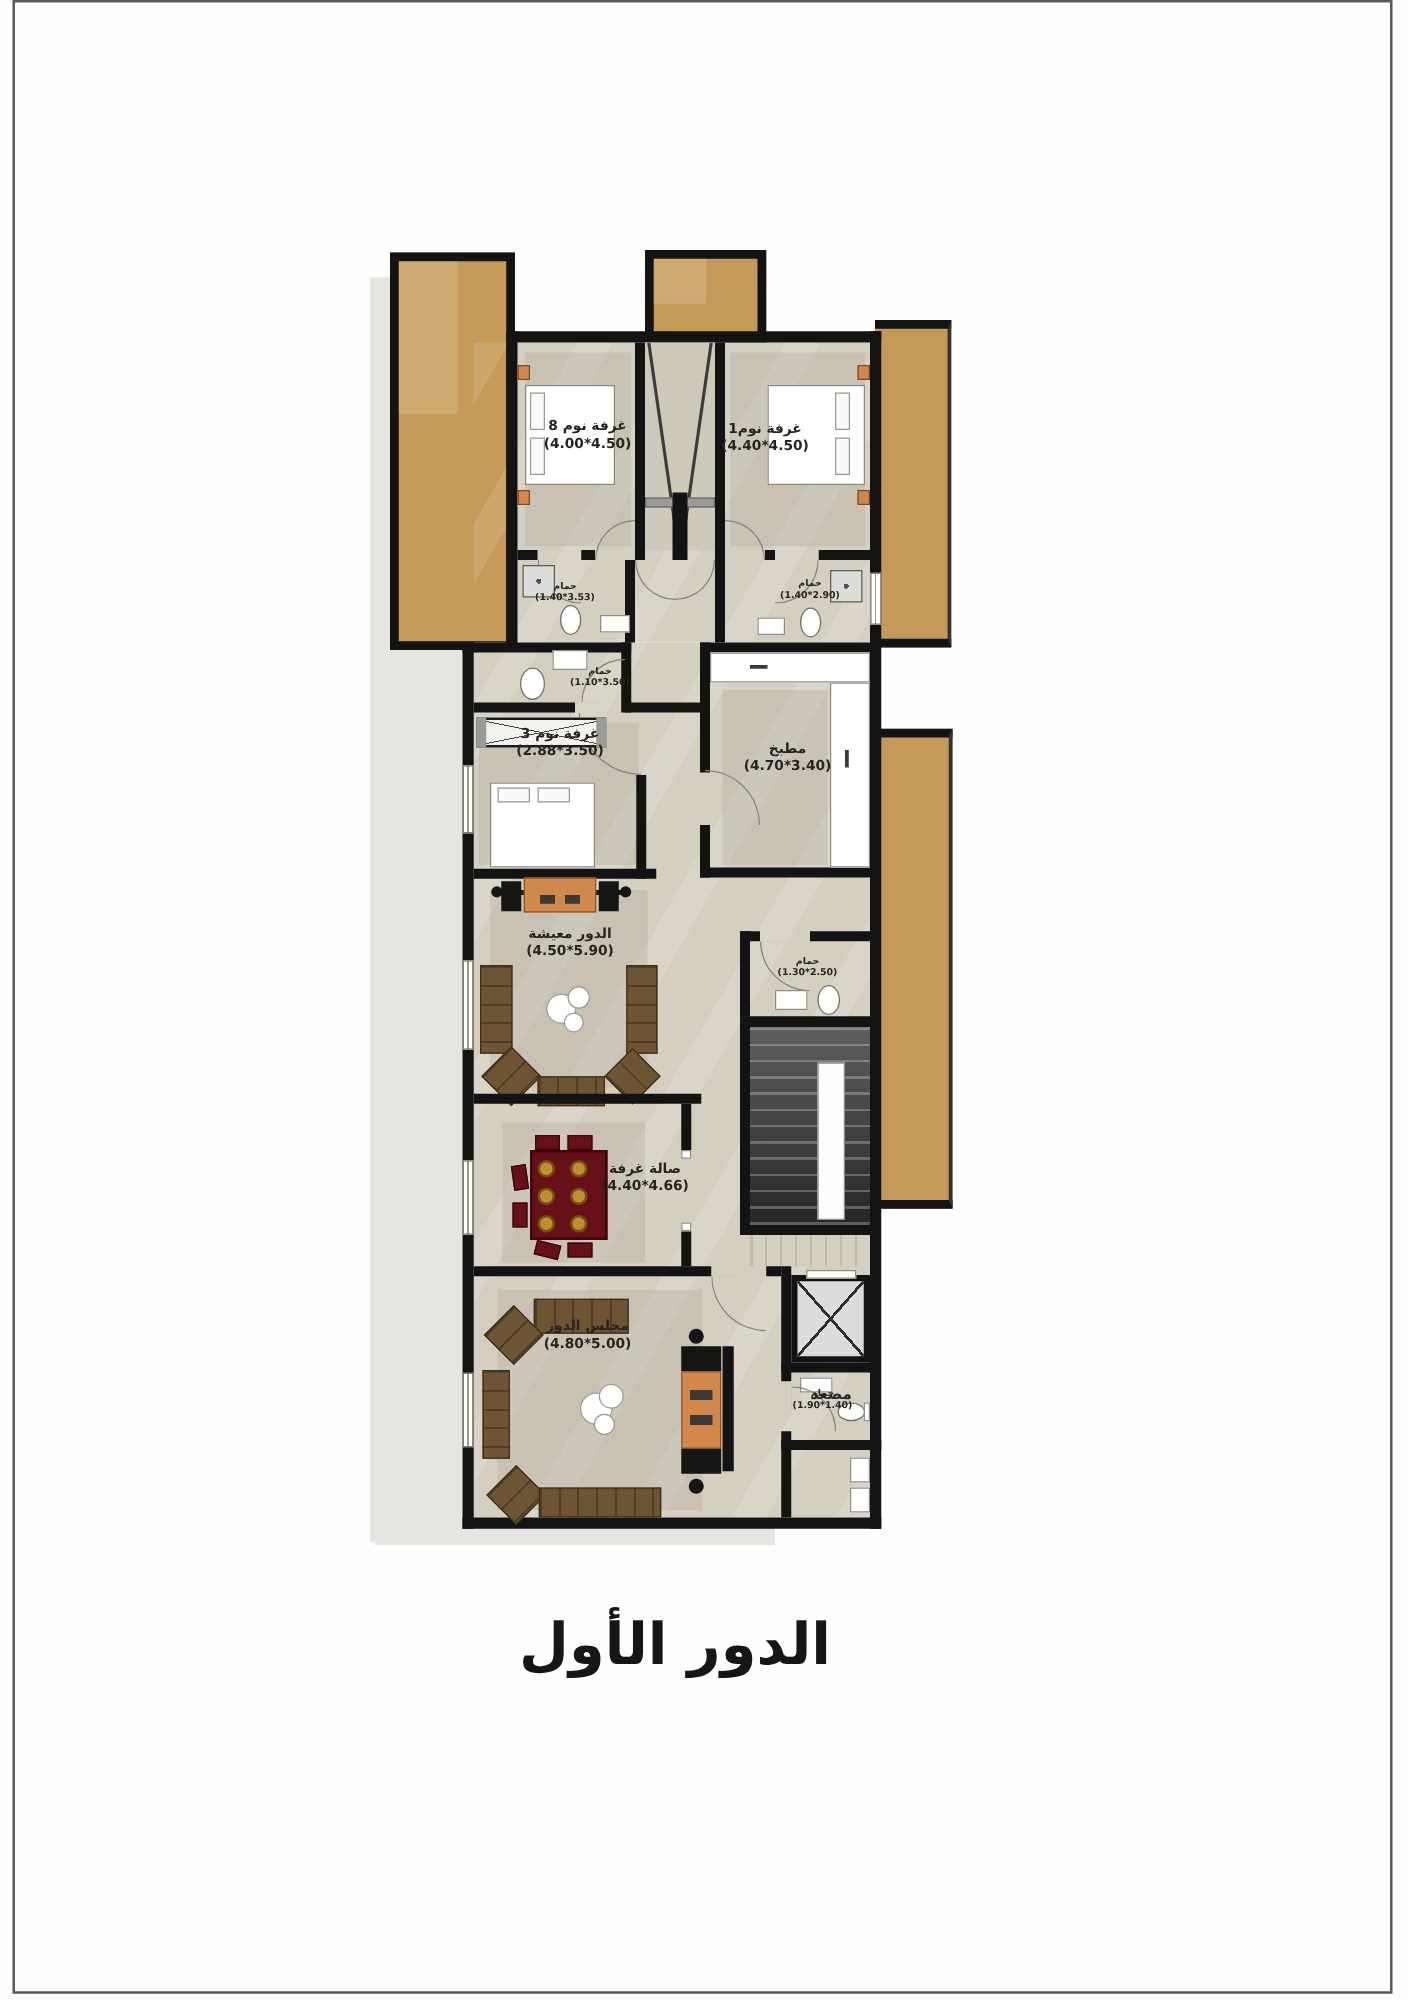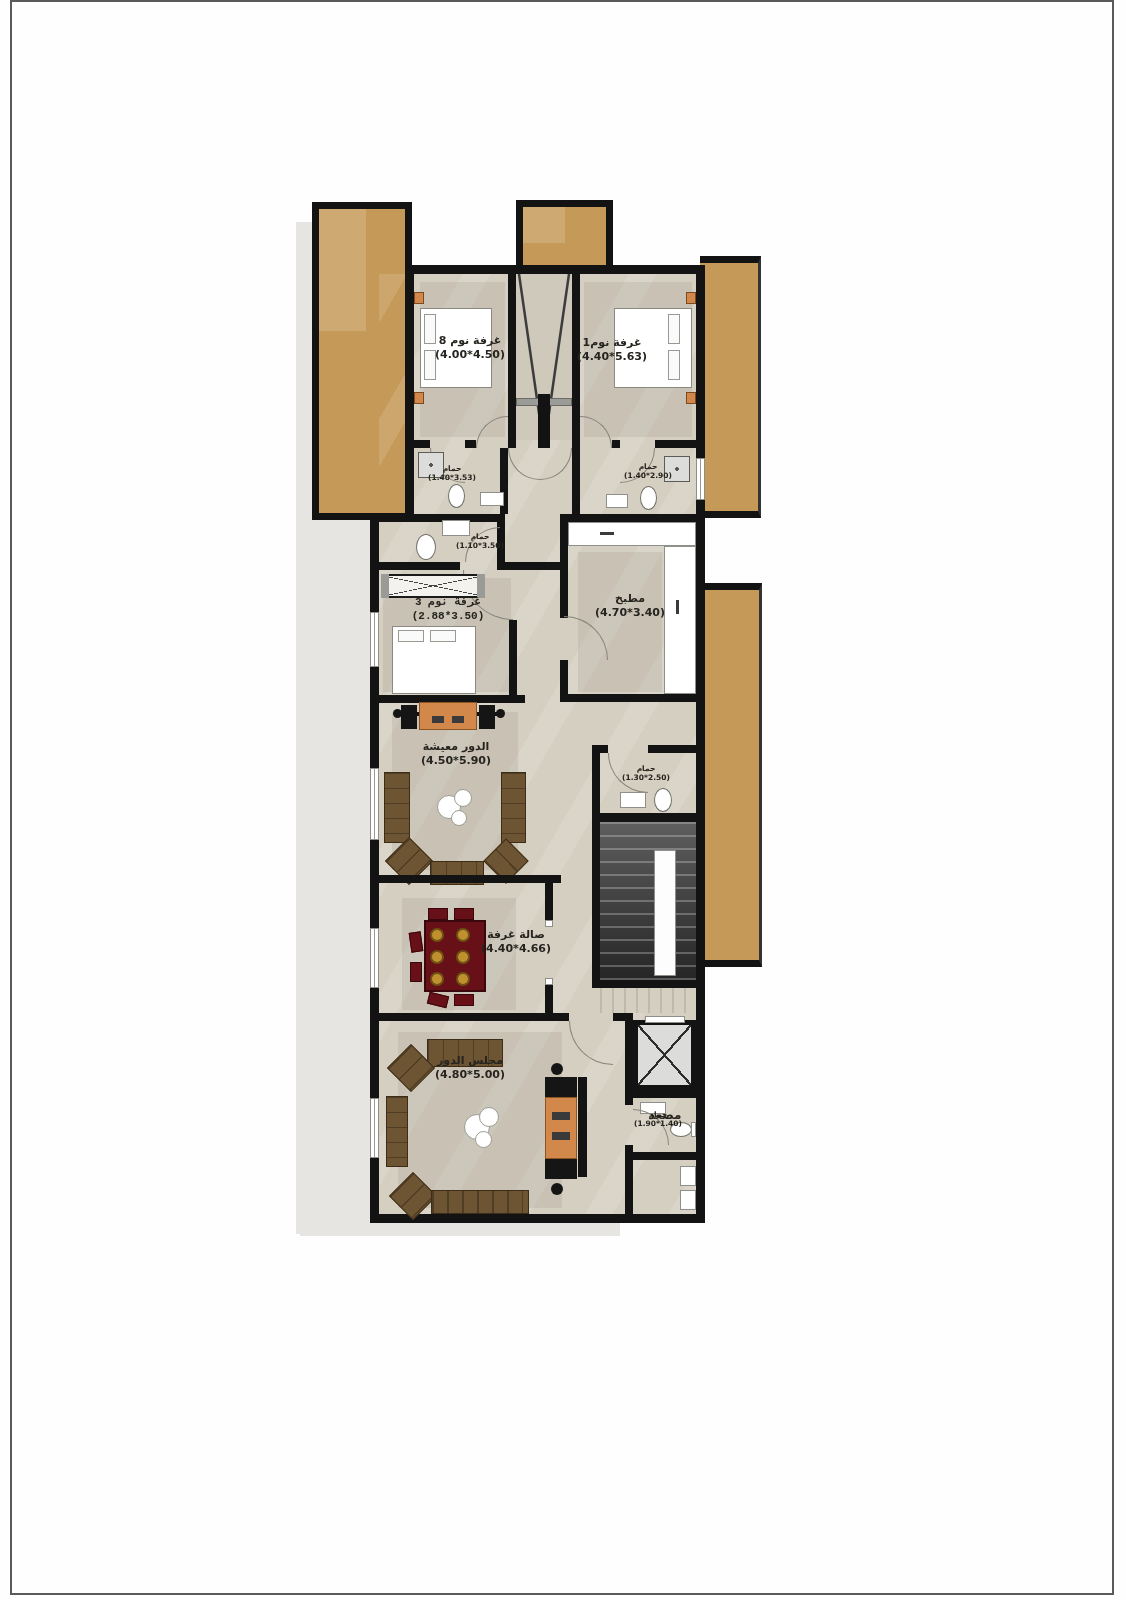--- a/index.html
+++ b/index.html
@@ -252,35 +252,35 @@
   <div class="win" style="left:370px;top:768px;width:9px;height:72px;"></div>
   <div class="win" style="left:370px;top:928px;width:9px;height:60px;"></div>
   <div class="win" style="left:370px;top:1098px;width:9px;height:60px;"></div>
 
   <div class="lbl" style="left:470px;top:334px;">
     <span>غرفة نوم 8</span><br>
     <span>(4.50*4.00)</span>
   </div>
   <div class="lbl" style="left:612px;top:336px;">
     <span>غرفة نوم1</span><br>
-    <span>(5.63*4.40)</span>
+    <span>(4.50*4.40)</span>
   </div>
   <div class="lbl s" style="left:452px;top:464px;">
     <span>حمام</span><br>
     <span>(3.53*1.40)</span>
   </div>
   <div class="lbl s" style="left:648px;top:462px;">
     <span>حمام</span><br>
     <span>(2.90*1.40)</span>
   </div>
   <div class="lbl s" style="left:480px;top:532px;">
     <span>حمام</span><br>
     <span>(3.50*1.10)</span>
   </div>
-  <div class="lbl" style="left:448px;top:596px;font-family:Liberation Mono, monospace;">
+  <div class="lbl" style="left:448px;top:580px;">
     <span>غرفة نوم 3</span><br>
     <span>(3.50*2.88)</span>
   </div>
   <div class="lbl" style="left:630px;top:592px;">
     <span>مطبخ</span><br>
     <span>(3.40*4.70)</span>
   </div>
   <div class="lbl" style="left:456px;top:740px;">
     <span>الدور معيشة</span><br>
     <span>(5.90*4.50)</span>
@@ -298,13 +298,14 @@
     <span>(5.00*4.80)</span>
   </div>
   <div class="lbl" style="left:665px;top:1108px;font-size:12px;">
     <span>مصعد</span>
   </div>
   <div class="lbl s" style="left:658px;top:1110px;">
     <span>حمام</span><br>
     <span>(1.40*1.90)</span>
   </div>
 
+  <div class="title" style="left:540px;top:1288px;">الدور الأول</div>
 </div>
 
 </body></html>

